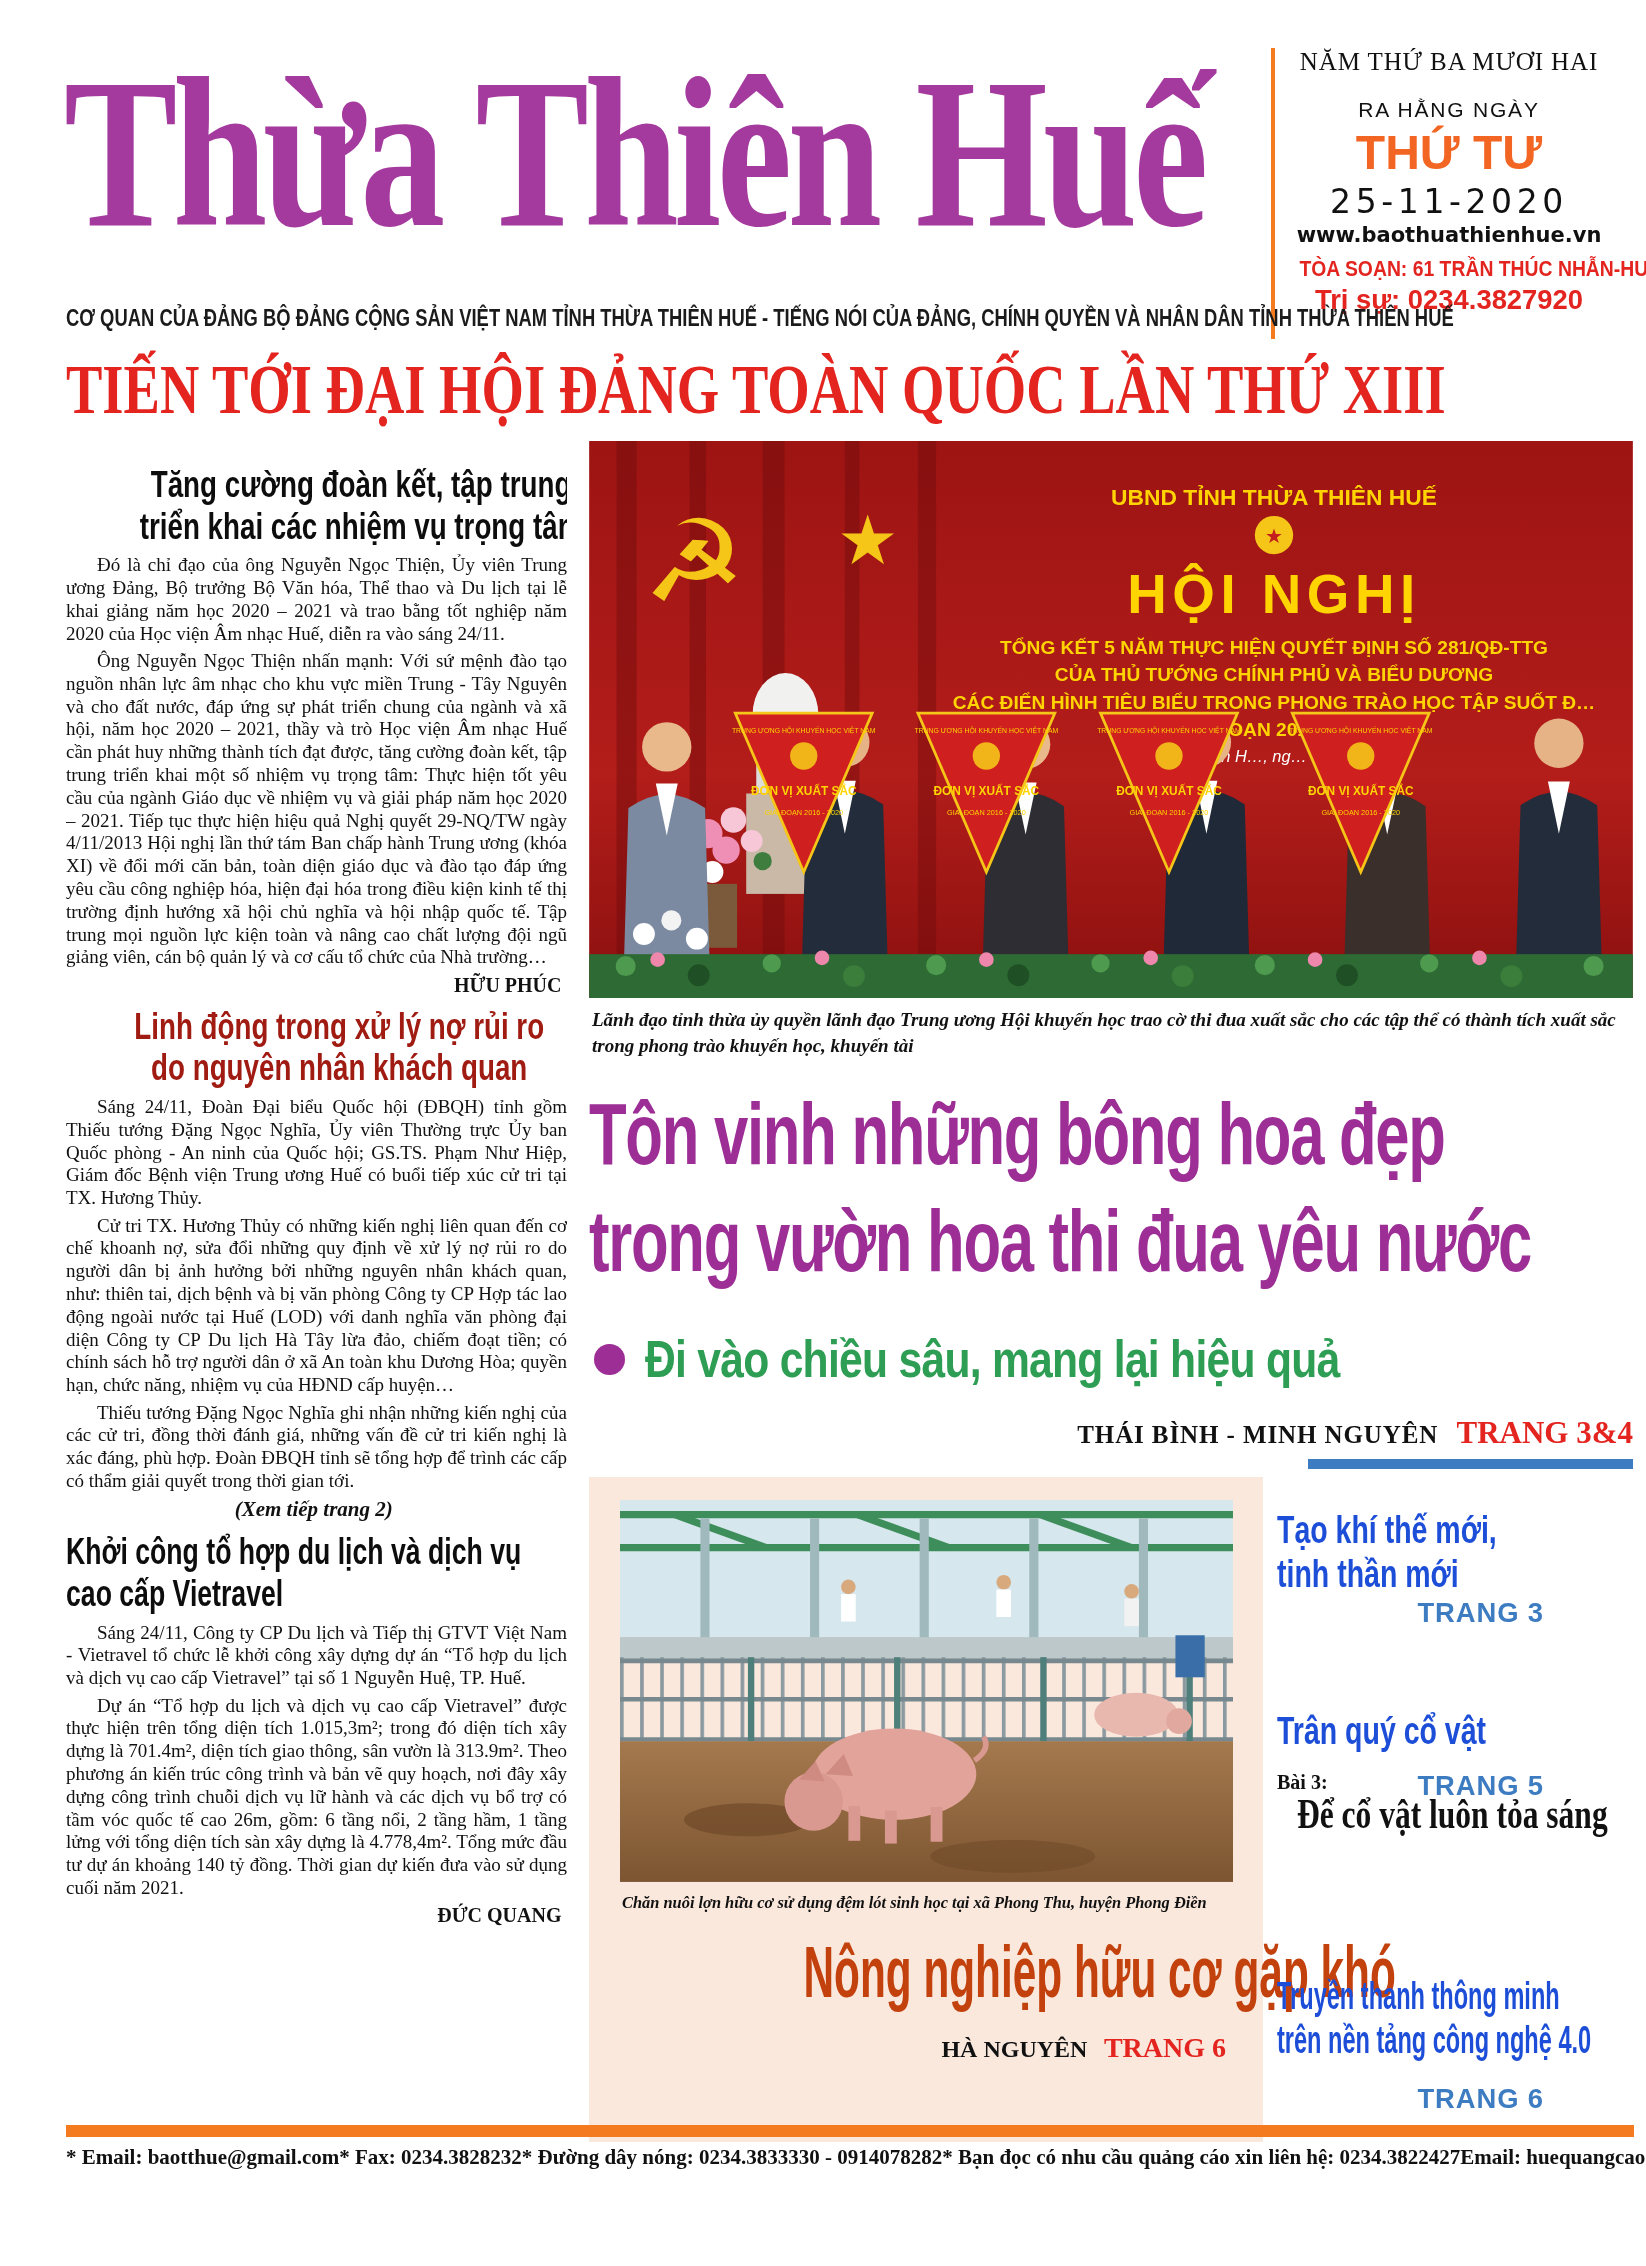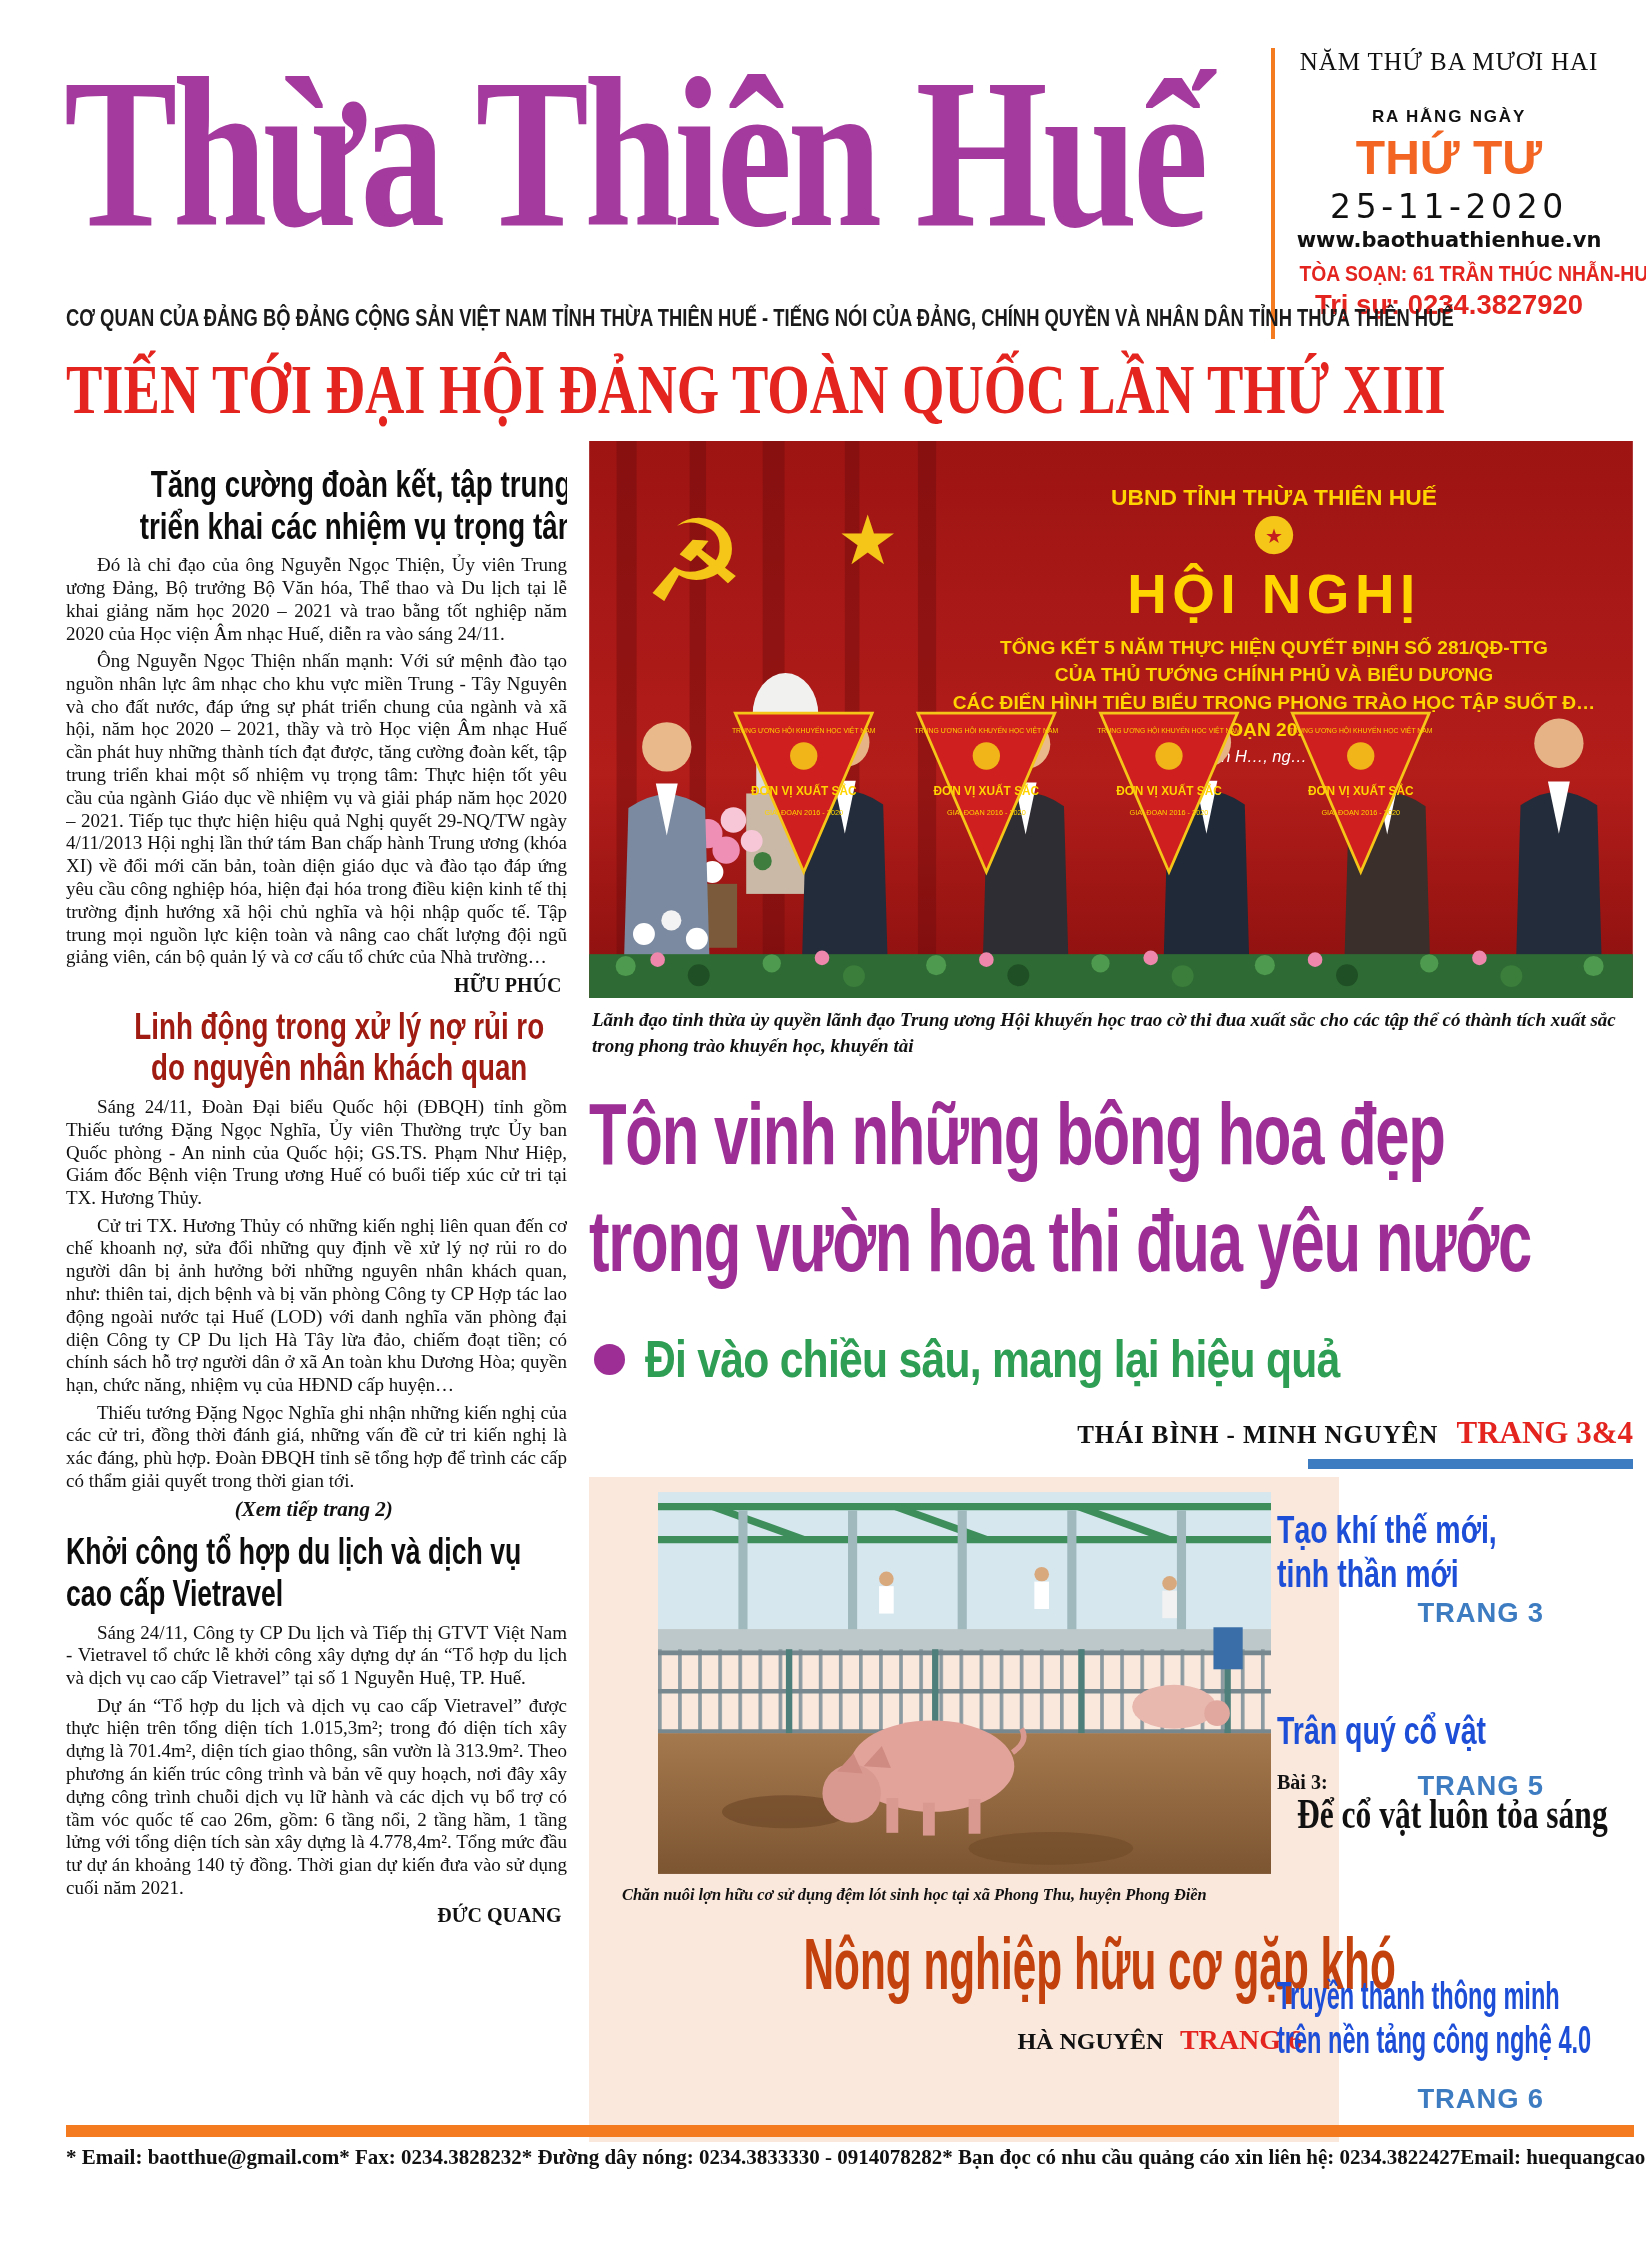--- a/index.html
+++ b/index.html
@@ -10,22 +10,22 @@
 
   
   .masthead{left:64px;top:46px;font-family:"Liberation Serif",serif;font-weight:bold;
             font-size:170px;line-height:1;letter-spacing:-4.6px;color:#A53A9E;
             transform:scaleY(1.26);transform-origin:left top;white-space:nowrap;}
   .vline{left:1271px;top:48px;width:3.7px;height:291px;background:#F47B20;}
   .info{left:1279px;top:48px;width:340px;text-align:center;color:#111;}
   .info-year{font-size:25px;letter-spacing:0.9px;}
   .info-num{font-family:"DejaVu Sans",sans-serif;font-weight:bold;font-size:49px;
             color:#8F8F8F;letter-spacing:9.1px;margin-top:1.8px;line-height:1;}
-  .info-freq{font-family:"Liberation Sans",sans-serif;font-weight:bold;font-size:17px;
-             letter-spacing:1.8px;margin-top:31px;}
+  .info-freq{font-family:"Liberation Sans",sans-serif;font-weight:normal;font-size:21px;
+             letter-spacing:1.8px;margin-top:22px;}
   .info-day{font-family:"Liberation Sans",sans-serif;font-weight:bold;font-size:48px;
             color:#F26522;margin-top:7.3px;line-height:1;}
   .info-date{font-family:"DejaVu Sans",sans-serif;font-size:33px;letter-spacing:4.6px;margin-top:7.3px;line-height:1;}
   .info-web{font-family:"DejaVu Sans",sans-serif;font-weight:bold;font-size:21px;margin-top:5.5px;}
   .info-addr{font-family:"Liberation Sans",sans-serif;font-weight:bold;font-size:22px;color:#E3241F;
              margin-top:9.1px;white-space:nowrap;transform:scaleX(.88);transform-origin:center top;}
   .info-phone{font-family:"Liberation Sans",sans-serif;font-weight:bold;font-size:27.4px;color:#E3241F;margin-top:1.8px;}
   .tagline{left:66px;top:305px;width:1202px;}
   .tagline .sq{font-family:"Liberation Sans",sans-serif;font-weight:bold;font-size:23px;
                color:#1b1b1b;transform:scaleX(.8);transform-origin:left top;}
@@ -57,21 +57,21 @@
   .subhead{left:594px;top:1329px;display:flex;align-items:center;gap:20px;}
   .bullet{width:31px;height:31px;border-radius:50%;background:#9C2E96;flex:0 0 auto;}
   .subtext{font-family:"Liberation Sans",sans-serif;font-weight:bold;font-size:52px;color:#2E9E54;
            white-space:nowrap;transform:scaleX(.82);transform-origin:left center;letter-spacing:-0.9px;}
   .mbyline{left:822px;top:1415px;width:811px;text-align:right;white-space:nowrap;}
   .mbyline .name{font-weight:bold;font-size:25px;letter-spacing:0.9px;}
   .mbyline .pref{font-weight:bold;font-size:31px;color:#E3241F;margin-left:14.6px;}
   .bluebar{left:1308px;top:1459px;width:325px;height:10px;background:#3E7CC2;}
 
   
-  .pink{left:589px;top:1477px;width:750px;height:665px;background:#FAE8DD;box-sizing:border-box;padding-top:15px;}
+  .pink{left:589px;top:1477px;width:674px;height:665px;background:#FAE8DD;box-sizing:border-box;padding-top:23px;}
   .pigsvg{display:block;margin:0 auto;width:613px;height:382px;}
   .pigcap{margin:11px 0 0 33px;width:609px;font-style:italic;font-weight:bold;font-size:16.4px;color:#111;}
   .agrihl{margin-top:22px;text-align:center;font-family:"Liberation Sans",sans-serif;font-weight:bold;
           font-size:73px;color:#c2410c;line-height:1;}
   .agrihl .sq{transform:scaleX(.58);transform-origin:center top;}
   .agriby{margin:24px 37px 0 0;text-align:right;white-space:nowrap;}
   .agriby .name{font-weight:bold;font-size:24px;}
   .agriby .pref{font-weight:bold;font-size:28px;color:#E3241F;margin-left:12.8px;}
 
   

